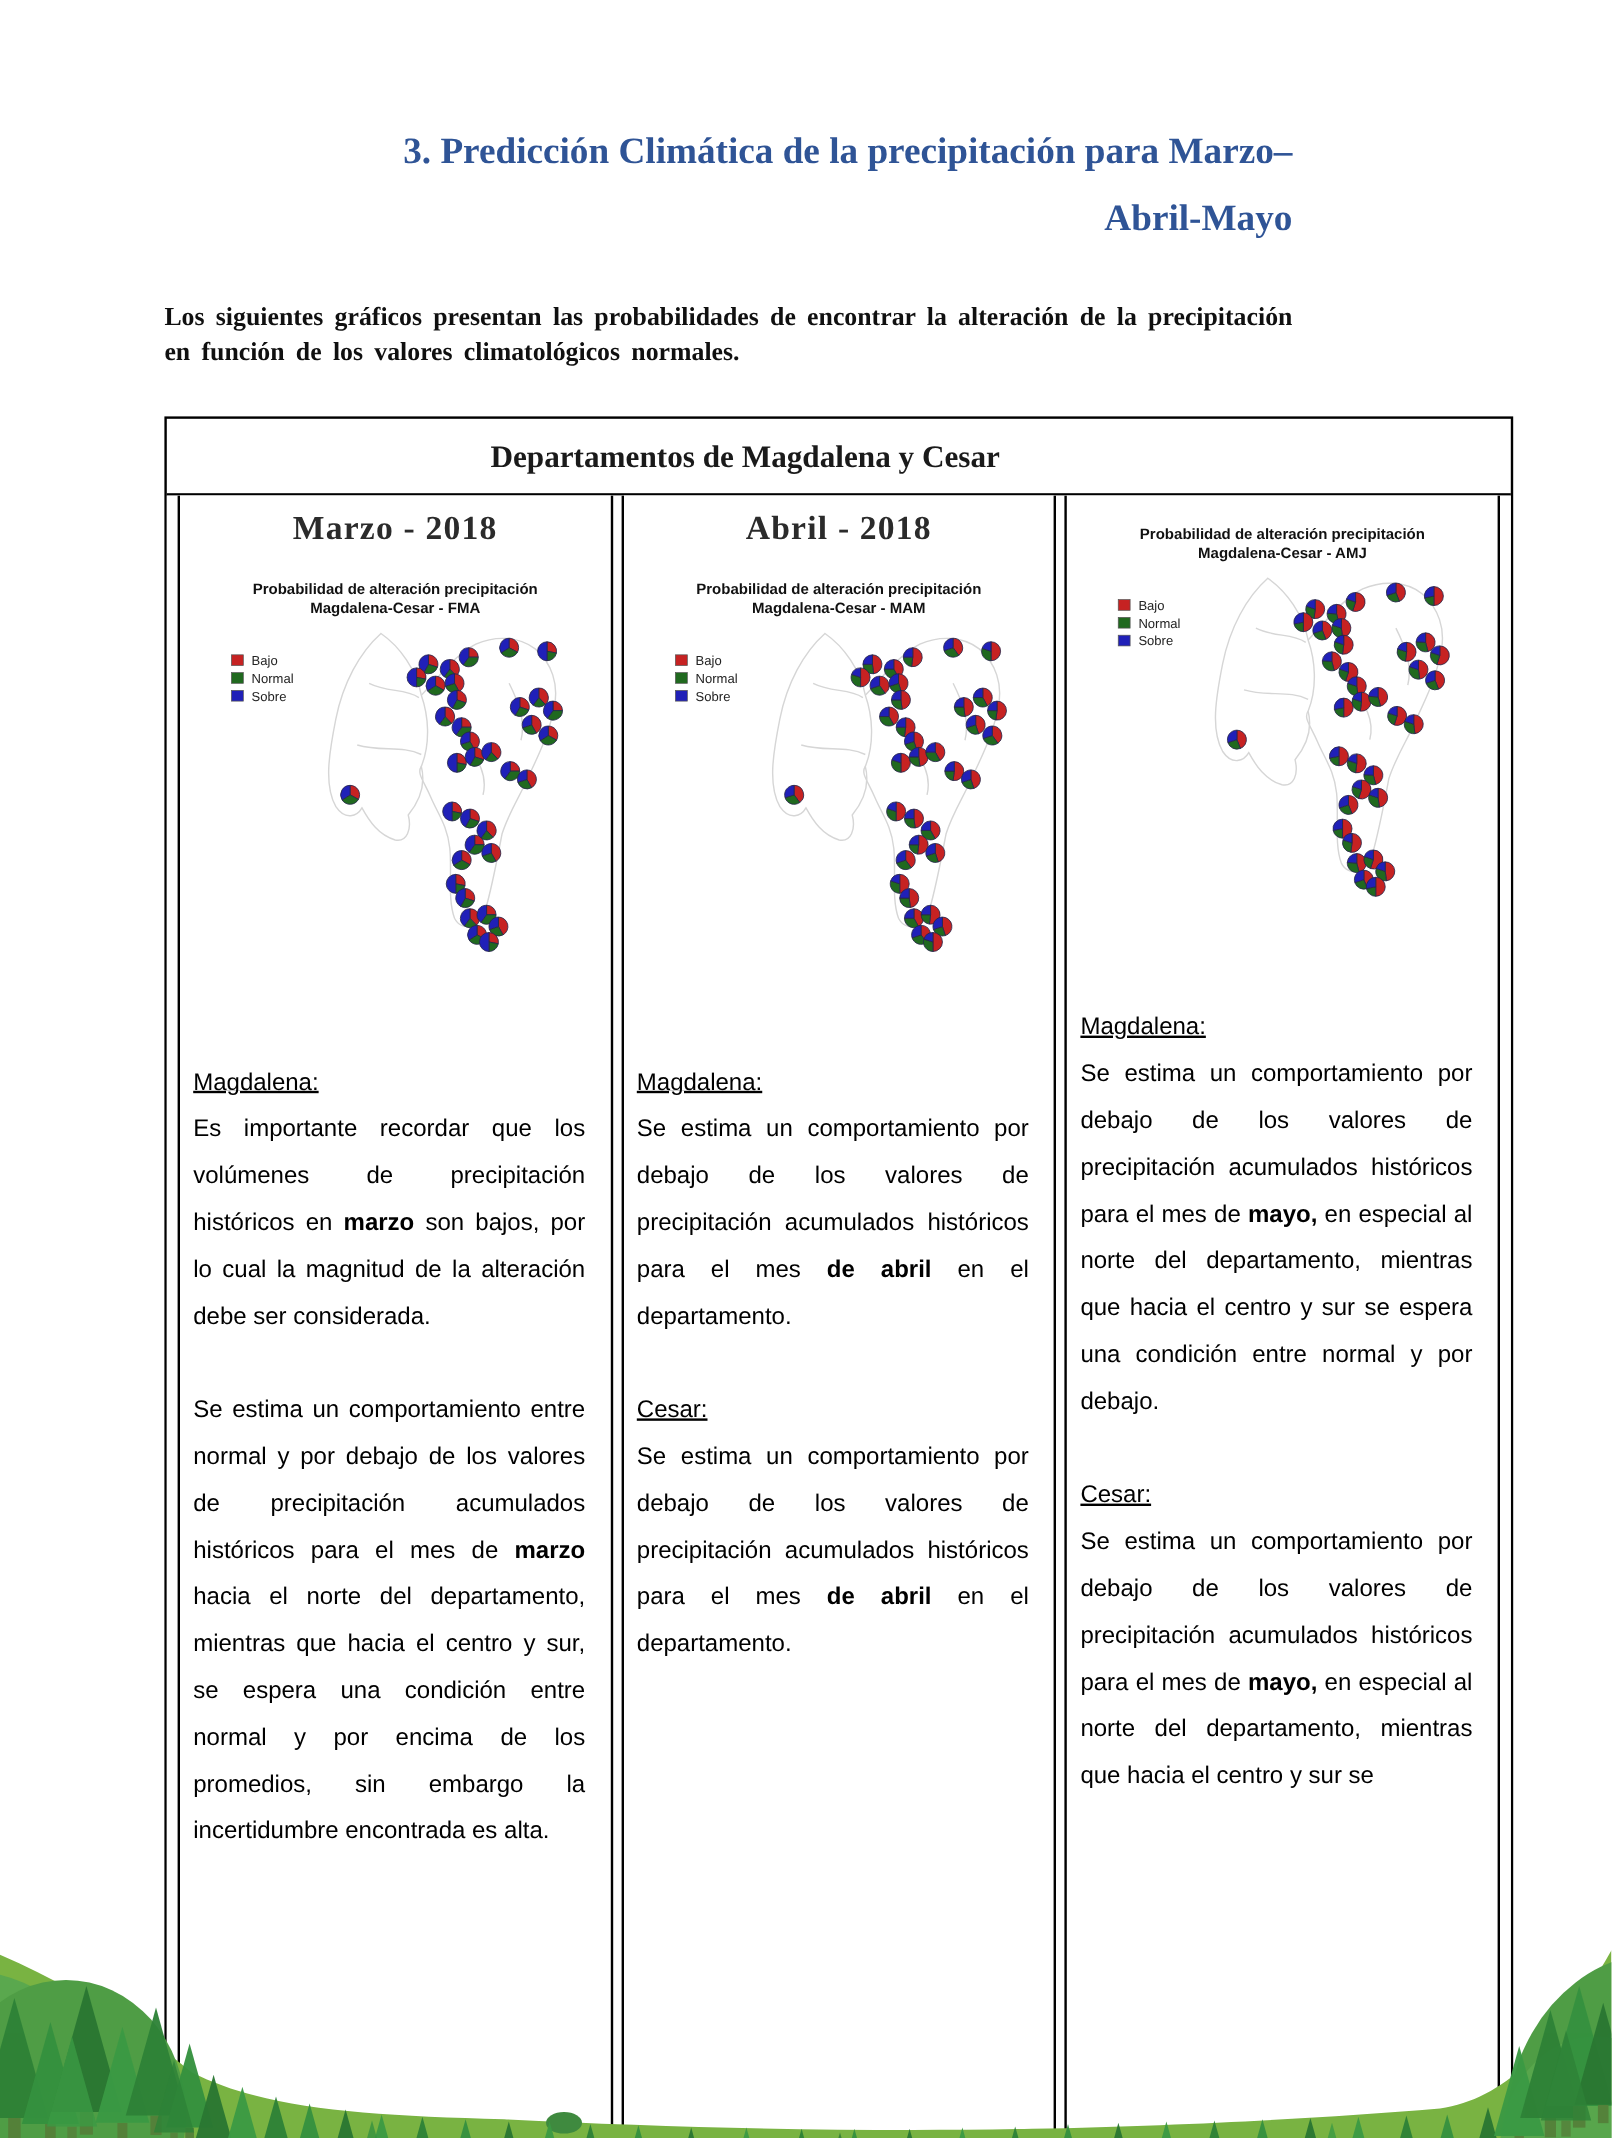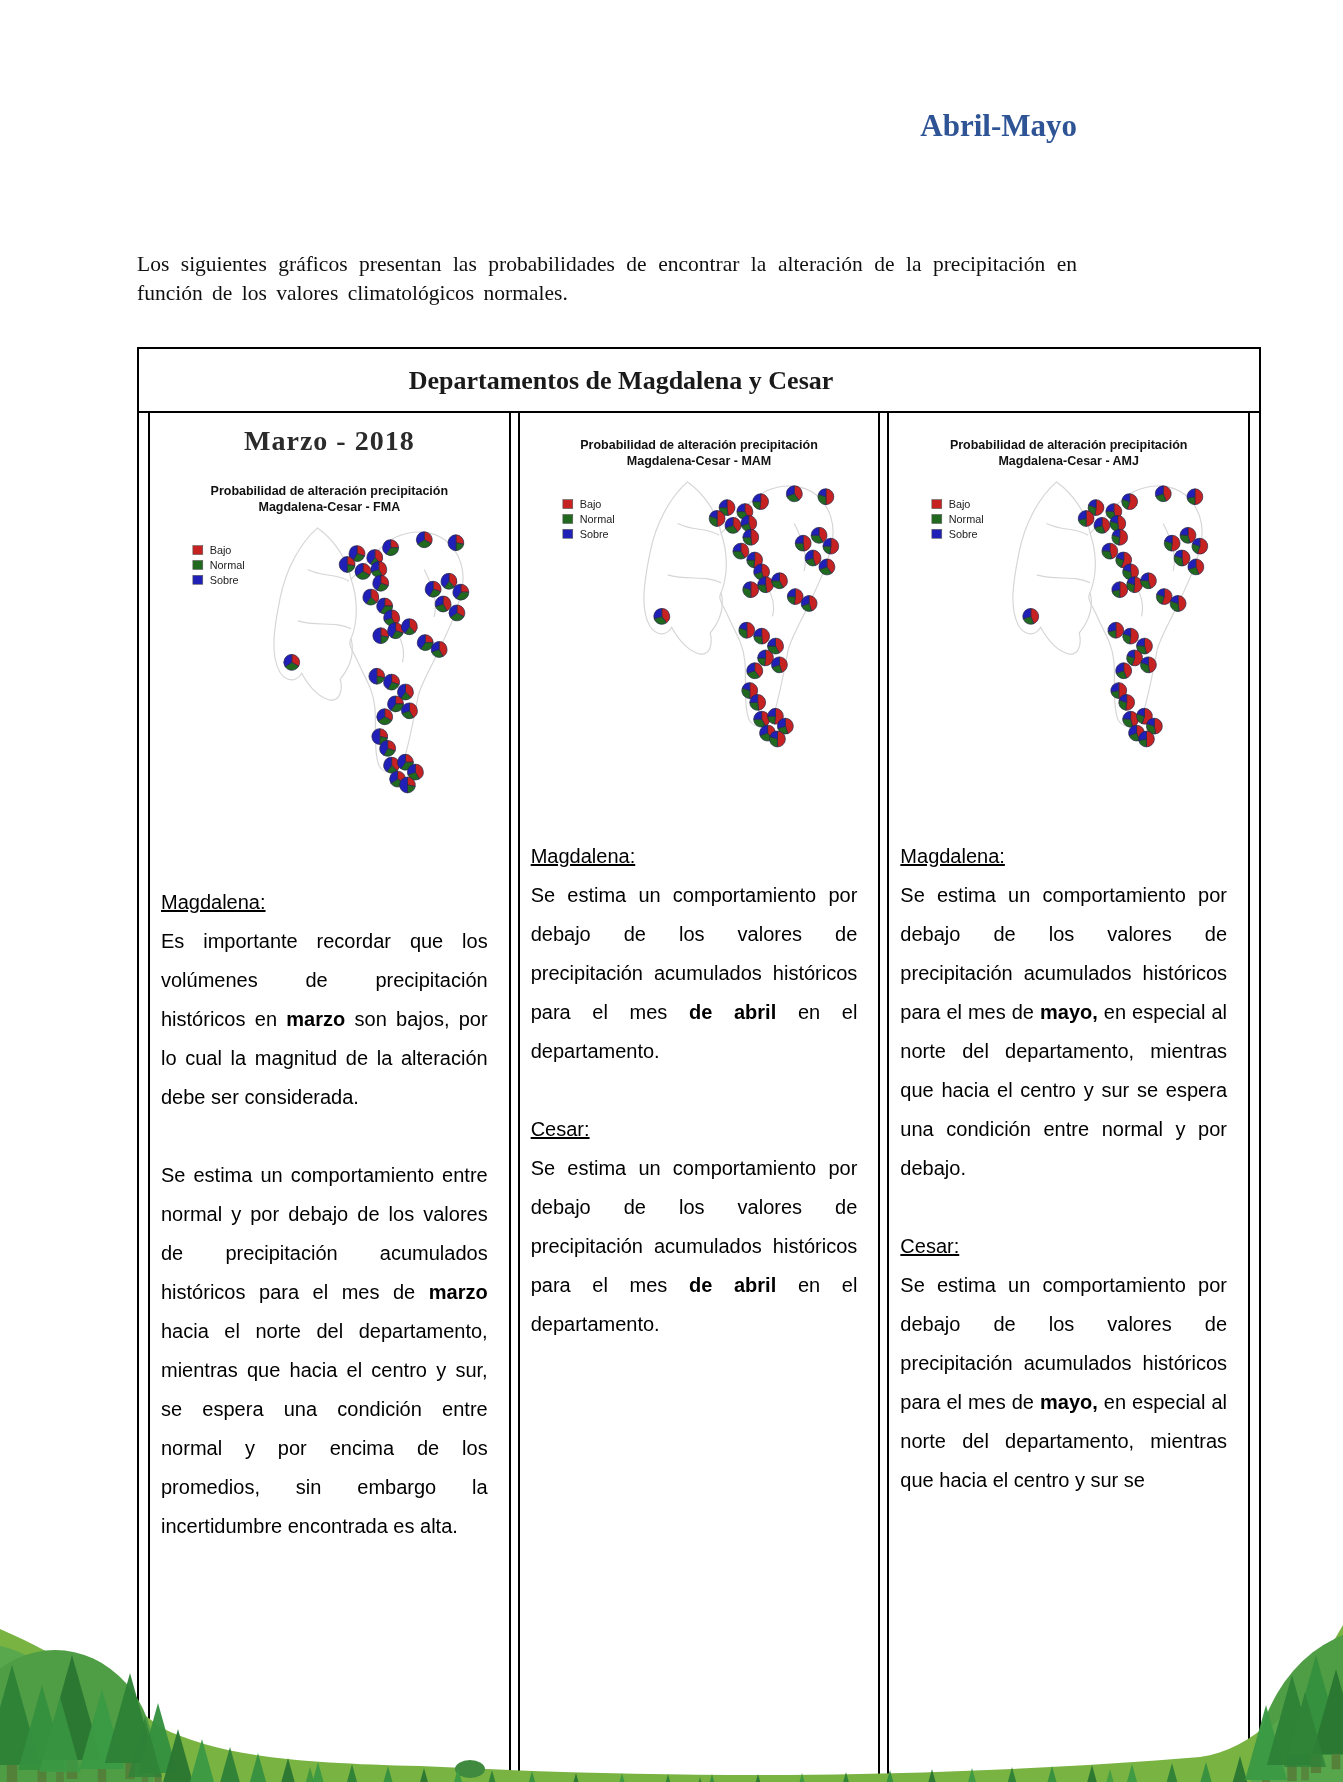--- a/index.html
+++ b/index.html
@@ -8,21 +8,21 @@
     background:#ffffff;font-family:"Liberation Sans",sans-serif;color:#000;
   }
   .doc-title{
     position:absolute;left:137px;top:98px;width:940px;
     font-family:"Liberation Serif",serif;font-weight:bold;font-size:31px;
     color:#2f5496;text-align:right;line-height:1.8;
   }
   .intro{
     position:absolute;left:137px;top:250px;width:940px;
     font-family:"Liberation Serif",serif;font-size:21.5px;color:#101010;
-    text-align:justify;line-height:1.35;word-spacing:4px;
+    text-align:justify;line-height:1.35;word-spacing:4px;font-weight:bold;
   }
   .doc-table{
     position:absolute;left:137px;top:347px;width:1124px;
     border:2.5px solid #000;box-sizing:border-box;background:#fff;z-index:1;
   }
   .tbl-header{
     font-family:Liberation Serif, serif;font-weight:bold;font-size:26px;
     color:#1a1a1a;text-align:center;padding:17px 0 15px;border-bottom:2.5px solid #000;
   }
   .tbl-header-inner{display:inline-block;transform:translateX(-78px);}
@@ -50,20 +50,21 @@
   .col-text p{margin:0 0 39px 0;}
   .col-text .b{font-weight:bold;}
   .footer-forest{
     position:absolute;left:0;bottom:0;width:1343px;height:205px;z-index:2;pointer-events:none;
   }
 </style>
 </head>
 <body>
 
 <div class="doc-title">
+  <div>3. Predicción Climática de la precipitación para Marzo–</div>
   <div>Abril-Mayo</div>
 </div>
 
 <div class="intro">Los siguientes gráficos presentan las probabilidades de encontrar la alteración de la precipitación en función de los valores climatológicos normales.</div>
 
 <div class="doc-table">
   <div class="tbl-header">
     <span class="tbl-header-inner">Departamentos de Magdalena y Cesar</span>
   </div>
   <div class="tbl-body">
@@ -277,20 +278,21 @@
           </svg>
       </div>
       <div class="col-text">
           <div class="sec-heading">Magdalena:</div>
           <p><span>Es importante recordar que los volúmenes de precipitación históricos en </span><span class="b">marzo</span><span> son  bajos, por lo cual la magnitud de la alteración debe ser considerada.</span></p>
           <p><span>Se estima un comportamiento entre normal y por debajo de los valores de  precipitación acumulados históricos para el mes de </span><span class="b">marzo</span><span> hacia el norte del departamento, mientras que hacia el centro y sur, se espera una condición entre normal y por encima de los promedios, sin embargo la incertidumbre encontrada es alta.</span></p>
         </div>
     </div>
 
     <div class="tcol">
+      <div class="month-header">Abril - 2018</div>
       <div class="map-figure">
         <div class="map-title">
           <div>Probabilidad de alteración precipitación</div>
           <div>Magdalena-Cesar - MAM</div>
         </div>
         <svg class="map" viewBox="0 0 300 285" xmlns="http://www.w3.org/2000/svg">
             <g>
               <path d="M138,10 C120,26 106,52 100,82 C94,112 90,138 100,156 C108,168 118,164 122,157 C128,168 136,180 150,184 C160,186 164,175 161,163 C170,152 176,138 172,122 C180,102 178,79 172,62 C168,41 154,21 138,10 Z" fill="none" stroke="#d6d6d6" stroke-width="1.2"></path>
               <path d="M172,62 C186,48 200,28 218,19 C234,12 254,12 268,23 C282,35 288,53 284,72 C280,93 272,110 264,127 C256,146 246,160 240,179 C236,200 232,222 226,243 C222,258 206,262 200,250 C194,234 198,210 196,191 C194,172 186,162 180,148 C174,134 168,128 172,122" fill="none" stroke="#d6d6d6" stroke-width="1.2"></path>
               <path d="M128,52 C144,60 158,56 170,64" fill="none" stroke="#d6d6d6" stroke-width="1.2"></path>

